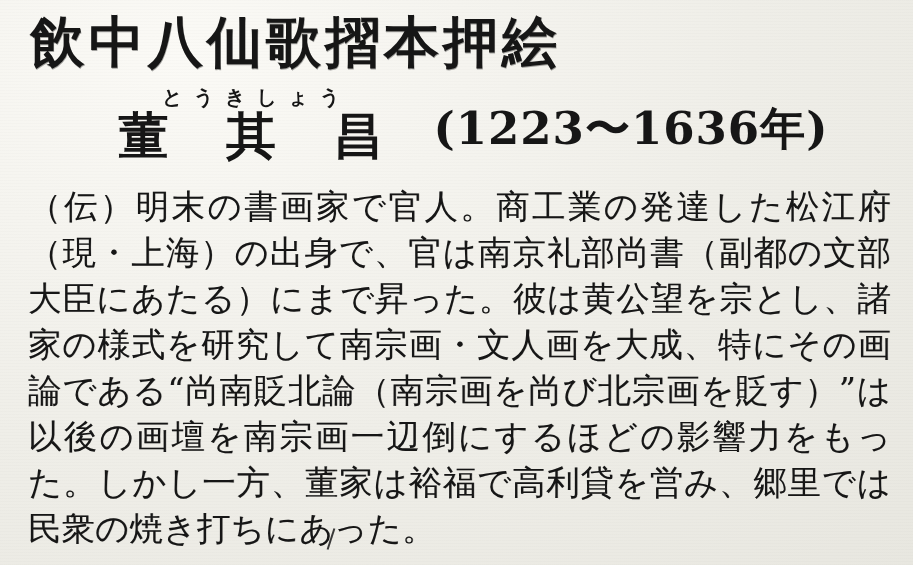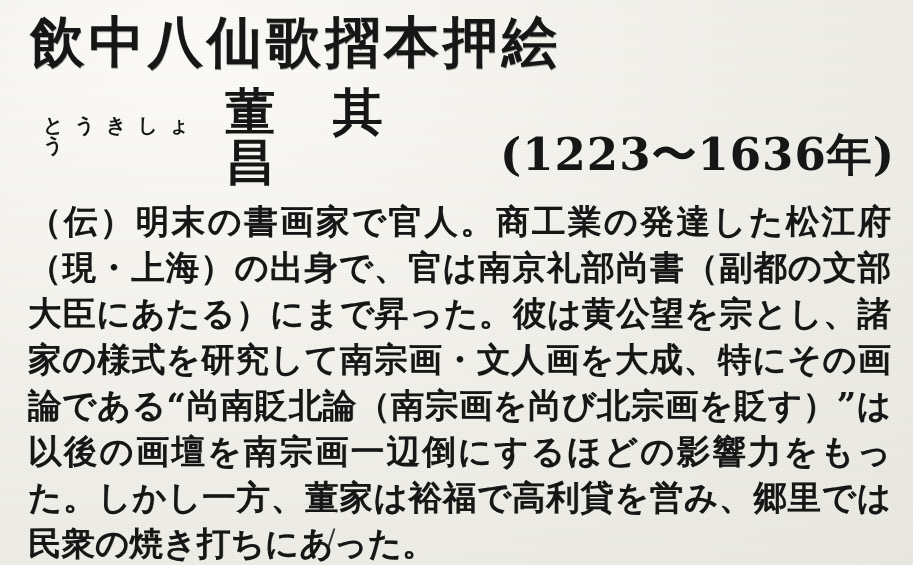--- a/index.html
+++ b/index.html
@@ -51,21 +51,21 @@
   
   .name-block {
     margin-top: 16px;
     display: flex;
     align-items: flex-end;
     justify-content: center;
     padding-left: 10px;
   }
   .ruby-group {
     display: inline-flex;
-    flex-direction: row;
+    flex-direction: column;
     align-items: center;
     line-height: 1;
   }
   .furigana {
     font-size: 20px;
     letter-spacing: 11px;
     padding-left: 11px;
     margin-bottom: 4px;
     font-weight: 700;
   }
@@ -79,24 +79,24 @@
     font-size: 45px;
     font-weight: 700;
     letter-spacing: 1px;
     margin-left: 30px;
     padding-bottom: 2px;
     white-space: nowrap;
   }
 
   
   .body-text {
-    margin-top: 12px;
+    margin-top: 23px;
     font-size: 33.5px;
     line-height: 1.37;
-    font-weight: 700;
+    font-weight: 400;
     letter-spacing: 0px;
     text-align: justify;
     text-justify: inter-character;
     padding: 0 4px 0 6px;
     text-shadow: 0.4px 0.4px 0 rgba(0,0,0,0.3);
   }
 
   .stroke-mark {
     position: absolute;
     left: 330px;

